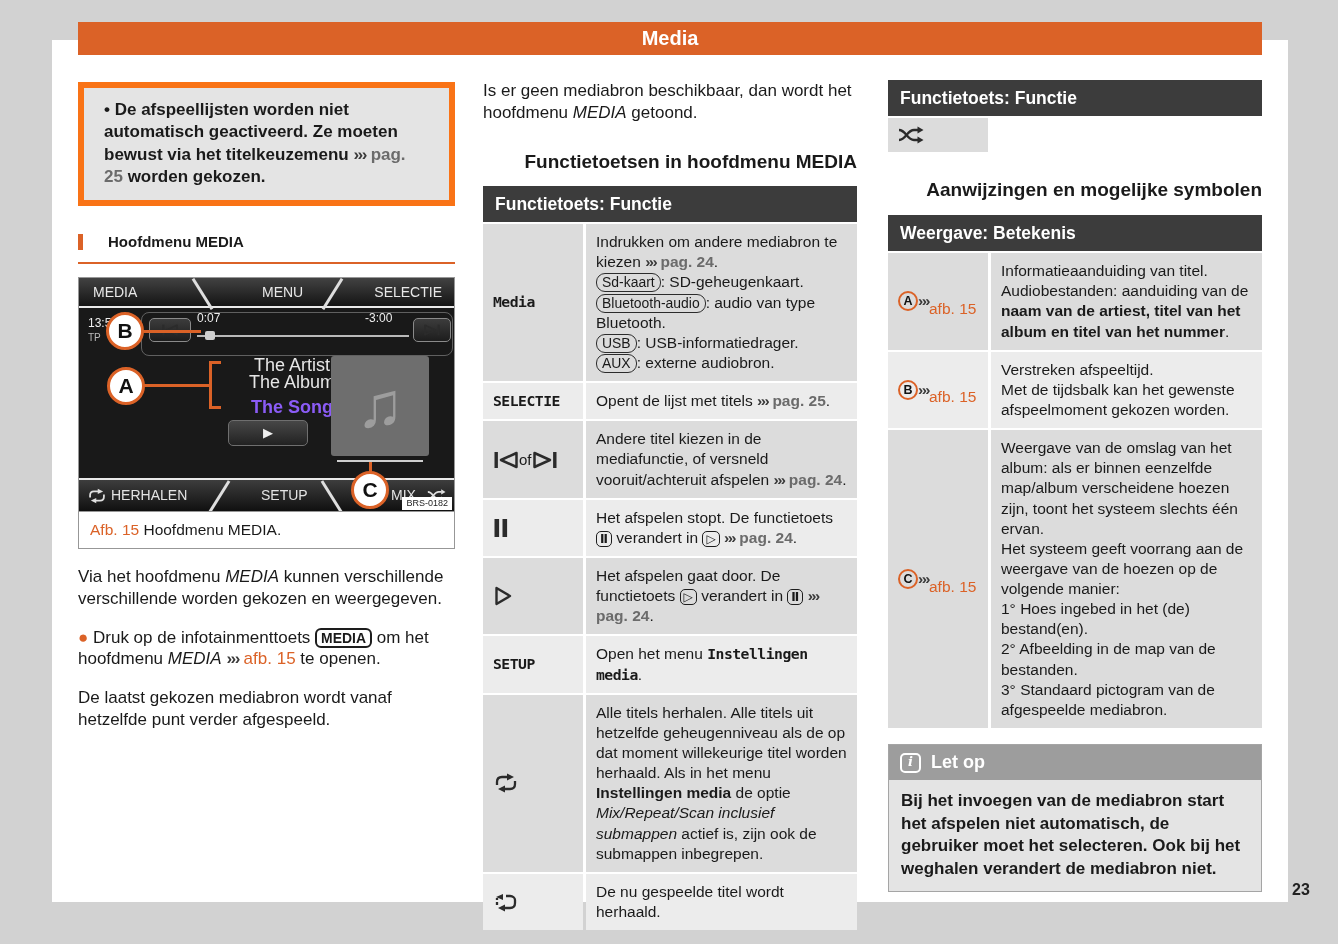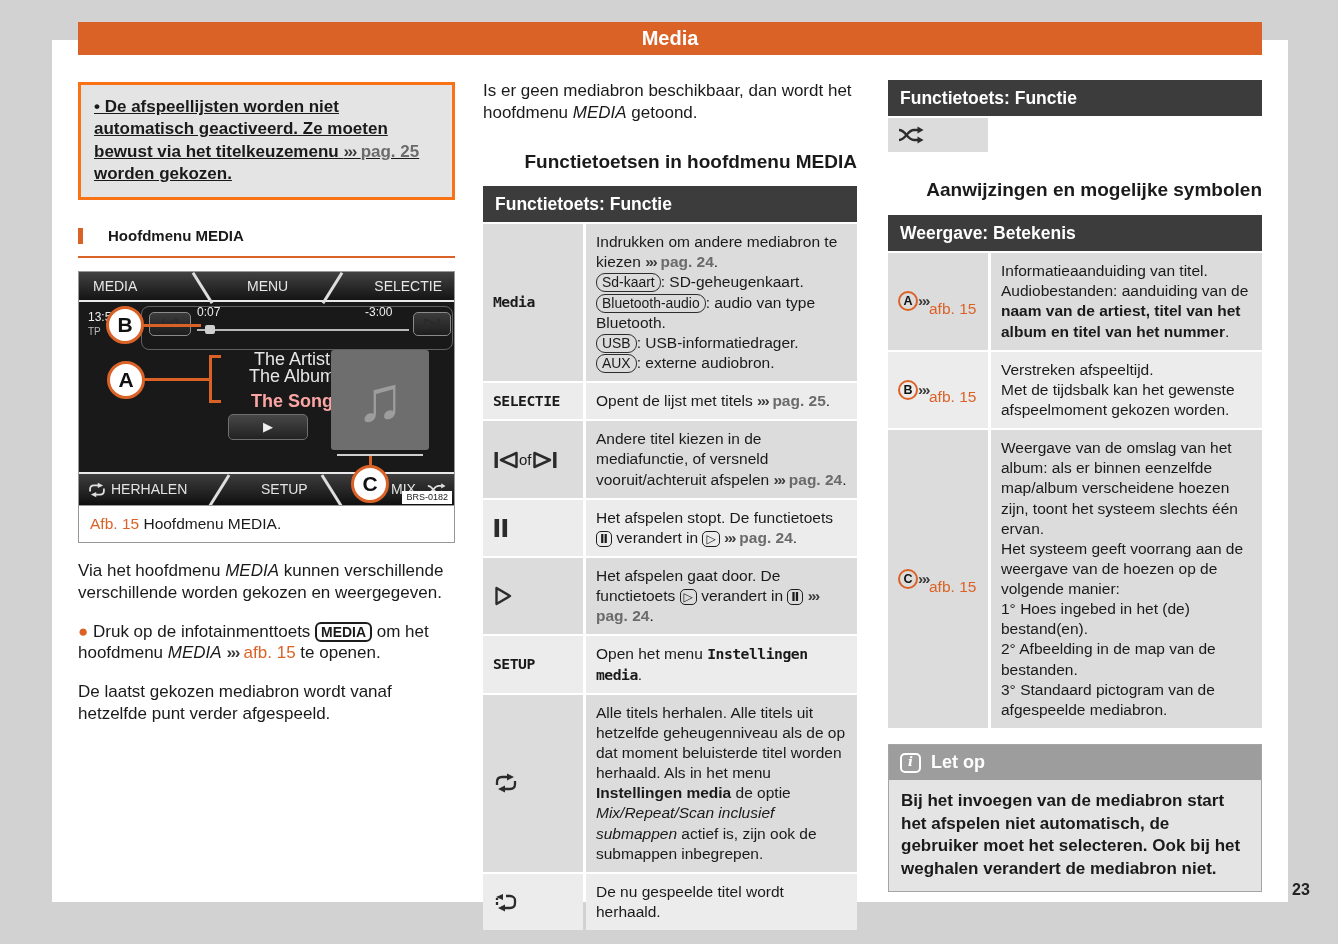--- a/index.html
+++ b/index.html
@@ -13,21 +13,21 @@
   .titlebar{position:absolute;left:78px;top:22px;width:1184px;height:33px;background:var(--accent);
     color:#fff;font-weight:bold;font-size:20px;display:flex;align-items:center;justify-content:center;z-index:3;}
   .pagenum{position:absolute;left:1292px;top:881px;font-weight:bold;font-size:16px;color:#222;}
 
   .col{position:absolute;font-size:17px;line-height:1.28;}
   .col-left{left:78px;top:82px;width:377px;}
   .col-mid{left:483px;top:80px;width:374px;}
   .col-right{left:888px;top:80px;width:374px;}
 
   
-  .notebox{border:3px solid #f97316;background:var(--panel-gray);padding:11px 13px;font-weight:bold;line-height:1.32;text-decoration:underline;}
+  .notebox{border:6px solid #f97316;background:var(--panel-gray);padding:11px 20px;font-weight:bold;line-height:1.32;}
 
   
   .headblock{margin-top:28px;border-left:5px solid var(--accent);padding-left:25px;font-size:15px;font-weight:bold;line-height:1.1;}
   .headrule{height:2px;background:var(--accent);margin-top:12px;}
 
   
   .figure{margin-top:13px;border:1px solid #979797;}
   .screen{position:relative;height:233px;background:#191919;overflow:hidden;}
   .screen .abs{position:absolute;}
   .scr-tabs{position:absolute;left:0;top:0;right:0;height:30px;background:linear-gradient(#424242,#141414);border-bottom:2px solid #e9e9e9;color:#e8e8e8;font-size:14px;}
@@ -35,21 +35,21 @@
   .diag{position:absolute;width:3px;background:#dedede;}
   .scr-small{color:#eee;font-size:12px;}
   .scr-btn{position:absolute;width:42px;height:24px;border:1px solid #8a8a8a;border-radius:5px;background:linear-gradient(#3c3c3c,#1d1d1d);
     display:flex;align-items:center;justify-content:center;color:#ddd;}
   .track{position:absolute;height:2px;background:#b9b9b9;}
   .thumb{position:absolute;width:10px;height:9px;background:#cfcfcf;border-radius:2px;}
   .badge{position:absolute;width:38px;height:38px;border-radius:50%;background:#fff;border:3px solid var(--accent);
     color:#111;font-weight:bold;font-size:21px;display:flex;align-items:center;justify-content:center;z-index:6;}
   .oline{position:absolute;background:var(--accent);z-index:5;}
   .scr-txt{position:absolute;color:#e6e6e6;font-size:18px;width:130px;text-align:center;}
-  .scr-song{font-weight:bold;color:#fca5a5;}
+  .scr-song{font-weight:bold;color:#8b5cf6;}
   .playbtn{position:absolute;width:80px;height:26px;border:1px solid #6f6f6f;border-radius:5px;background:linear-gradient(#474747,#222);
     display:flex;align-items:center;justify-content:center;color:#f0f0f0;font-size:13px;}
   .art{position:absolute;background:#6e6e6e;border-radius:3px;display:flex;align-items:center;justify-content:center;color:#9d9d9d;font-size:64px;}
   .artline{position:absolute;height:2px;background:#cfcfcf;}
   .scr-bottom{position:absolute;left:0;right:0;bottom:0;height:33px;background:linear-gradient(#3d3d3d,#101010);border-top:2px solid #e9e9e9;
     color:#e3e3e3;font-size:14px;}
   .codebox{position:absolute;right:2px;bottom:1px;background:#fff;color:#222;font-size:9px;padding:1px 4px;z-index:7;}
   .figcap{background:#fff;border-top:1px solid #979797;padding:8px 11px;font-size:15.5px;}
 
   .para{margin-top:17px;}
@@ -98,21 +98,21 @@
 <div class="col col-left">
   <div class="notebox"><span>• De afspeellijsten worden niet automatisch geactiveerd. Ze moeten bewust via het titelkeuzemenu </span><span class="seg-arr">›››</span><span> </span><span class="seg-pg">pag. 25</span><span> worden gekozen.</span></div>
 
   <div class="headblock">Hoofdmenu MEDIA</div>
   <div class="headrule"></div>
 
   <div class="figure">
     <div class="screen">
       <div class="scr-tabs">
         <span class="scr-tab" style="left:14px">MEDIA</span>
-        <span class="scr-tab" style="left:168px">MENU</span>
+        <span class="scr-tab" style="left:183px">MENU</span>
         <span class="scr-tab" style="right:12px">SELECTIE</span>
         <span class="diag" style="left:122px;top:-2px;height:36px;transform:rotate(-32deg)"></span>
         <span class="diag" style="left:252px;top:-2px;height:36px;transform:rotate(32deg)"></span>
       </div>
 
       <span class="abs scr-small" style="left:9px;top:38px">13:53</span>
       <span class="abs scr-small" style="left:9px;top:54px;font-size:10px;color:#bbb">TP</span>
 
       <div class="abs" style="left:62px;top:34px;width:312px;height:44px;border:1px solid #9a9a9a;border-radius:8px;opacity:.55"></div>
 
@@ -261,21 +261,21 @@
           <div class="cl">
             <span class="seg-icon">
               <svg width="26" height="20" viewBox="0 0 26 20">
                 <path d="M4 12 V9 C4 6 6 4 9 4 H15" fill="none" stroke="currentColor" stroke-width="2.3"></path>
                 <path d="M14 0.5 L21 4 L14 7.5 Z" fill="currentColor"></path>
                 <path d="M22 8 V11 C22 14 20 16 17 16 H11" fill="none" stroke="currentColor" stroke-width="2.3"></path>
                 <path d="M12 12.5 L5 16 L12 19.5 Z" fill="currentColor"></path>
               </svg>
             </span>
           </div>
-          <div class="cr"><span>Alle titels herhalen. Alle titels uit hetzelfde geheugenniveau als de op dat moment beluisterde titel worden herhaald. Als in het menu </span><span class="seg-bd">Instellingen media</span><span> de optie </span><span class="seg-it">Mix/Repeat/Scan inclusief submappen</span><span> actief is, zijn ook de submappen inbegrepen.</span></div>
+          <div class="cr"><span>Alle titels herhalen. Alle titels uit hetzelfde geheugenniveau als de op dat moment willekeurige titel worden herhaald. Als in het menu </span><span class="seg-bd">Instellingen media</span><span> de optie </span><span class="seg-it">Mix/Repeat/Scan inclusief submappen</span><span> actief is, zijn ook de submappen inbegrepen.</span></div>
         </div>
         <div class="trow even">
           <div class="cl">
             <span class="seg-icon">
               <svg width="26" height="20" viewBox="0 0 26 20">
                 <path d="M4 13 V6" fill="none" stroke="currentColor" stroke-width="2.3" stroke-dasharray="3 2"></path>
                 <path d="M3 5 L10 2 L10 8 Z" fill="currentColor"></path>
                 <path d="M22 8 V11 C22 14 20 16 17 16 H11" fill="none" stroke="currentColor" stroke-width="2.3"></path>
                 <path d="M12 12.5 L5 16 L12 19.5 Z" fill="currentColor"></path>
                 <path d="M13 4 H17 C20 4 22 6 22 8" fill="none" stroke="currentColor" stroke-width="2.3"></path>

